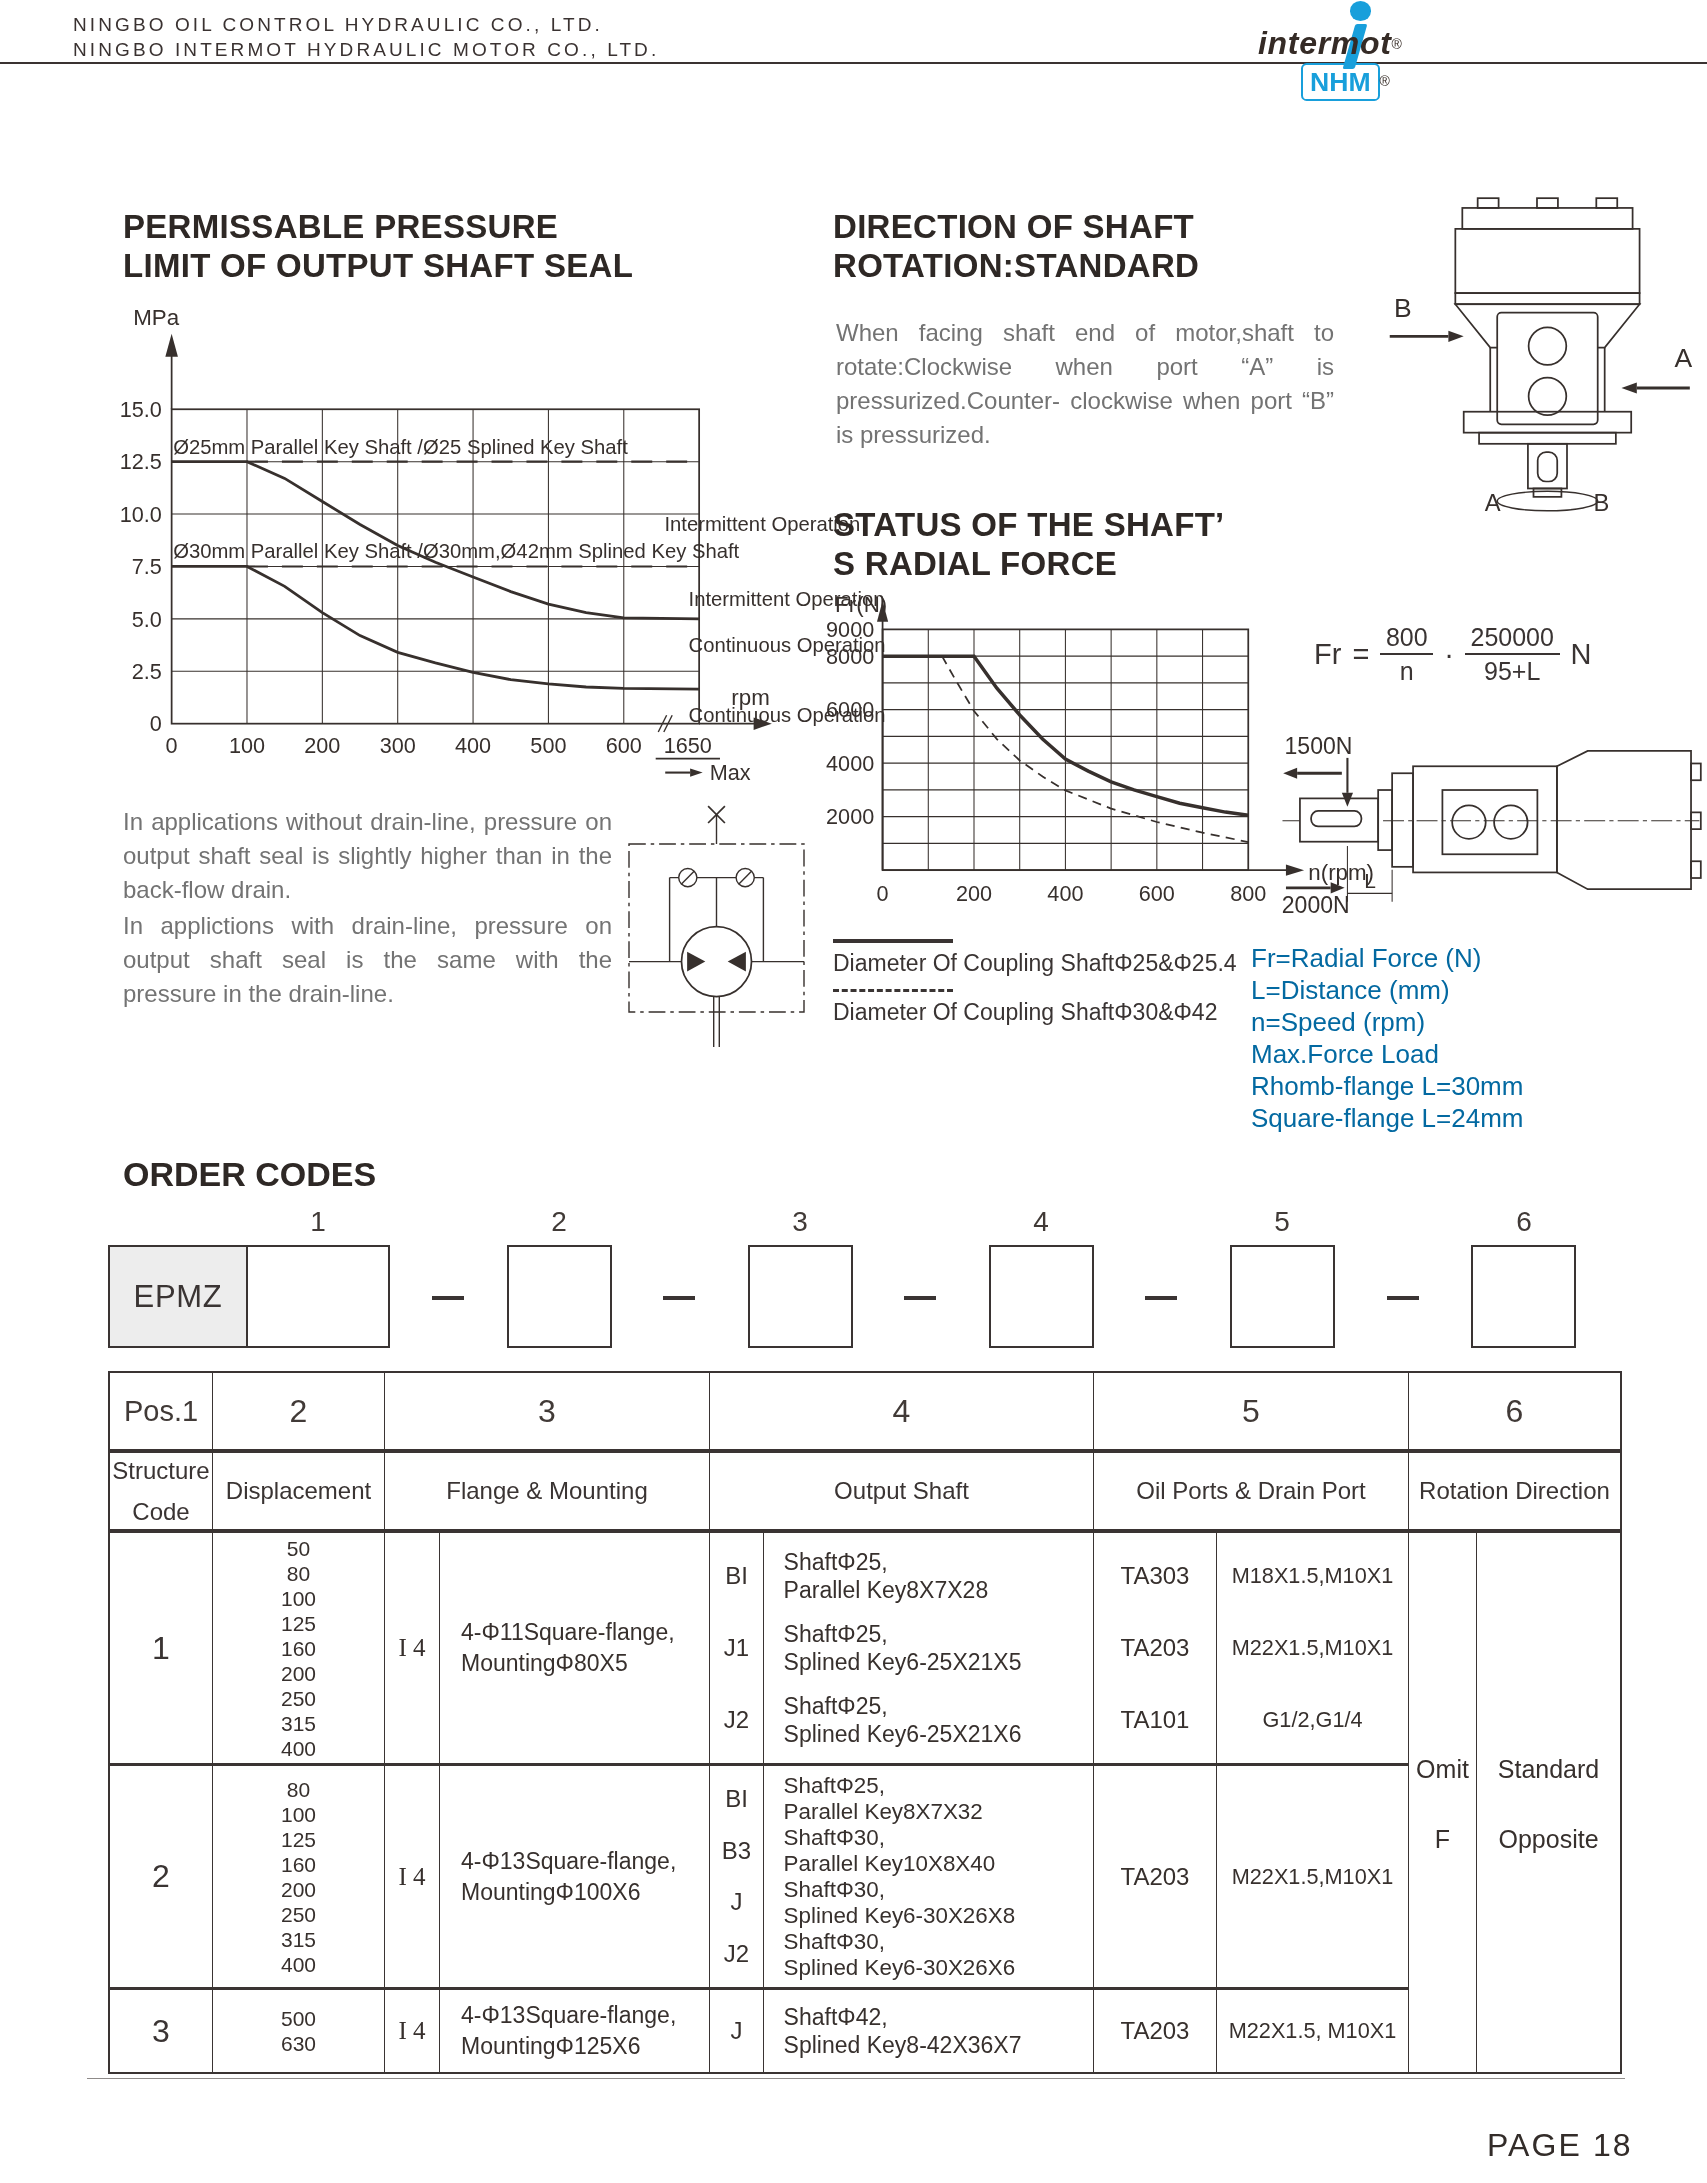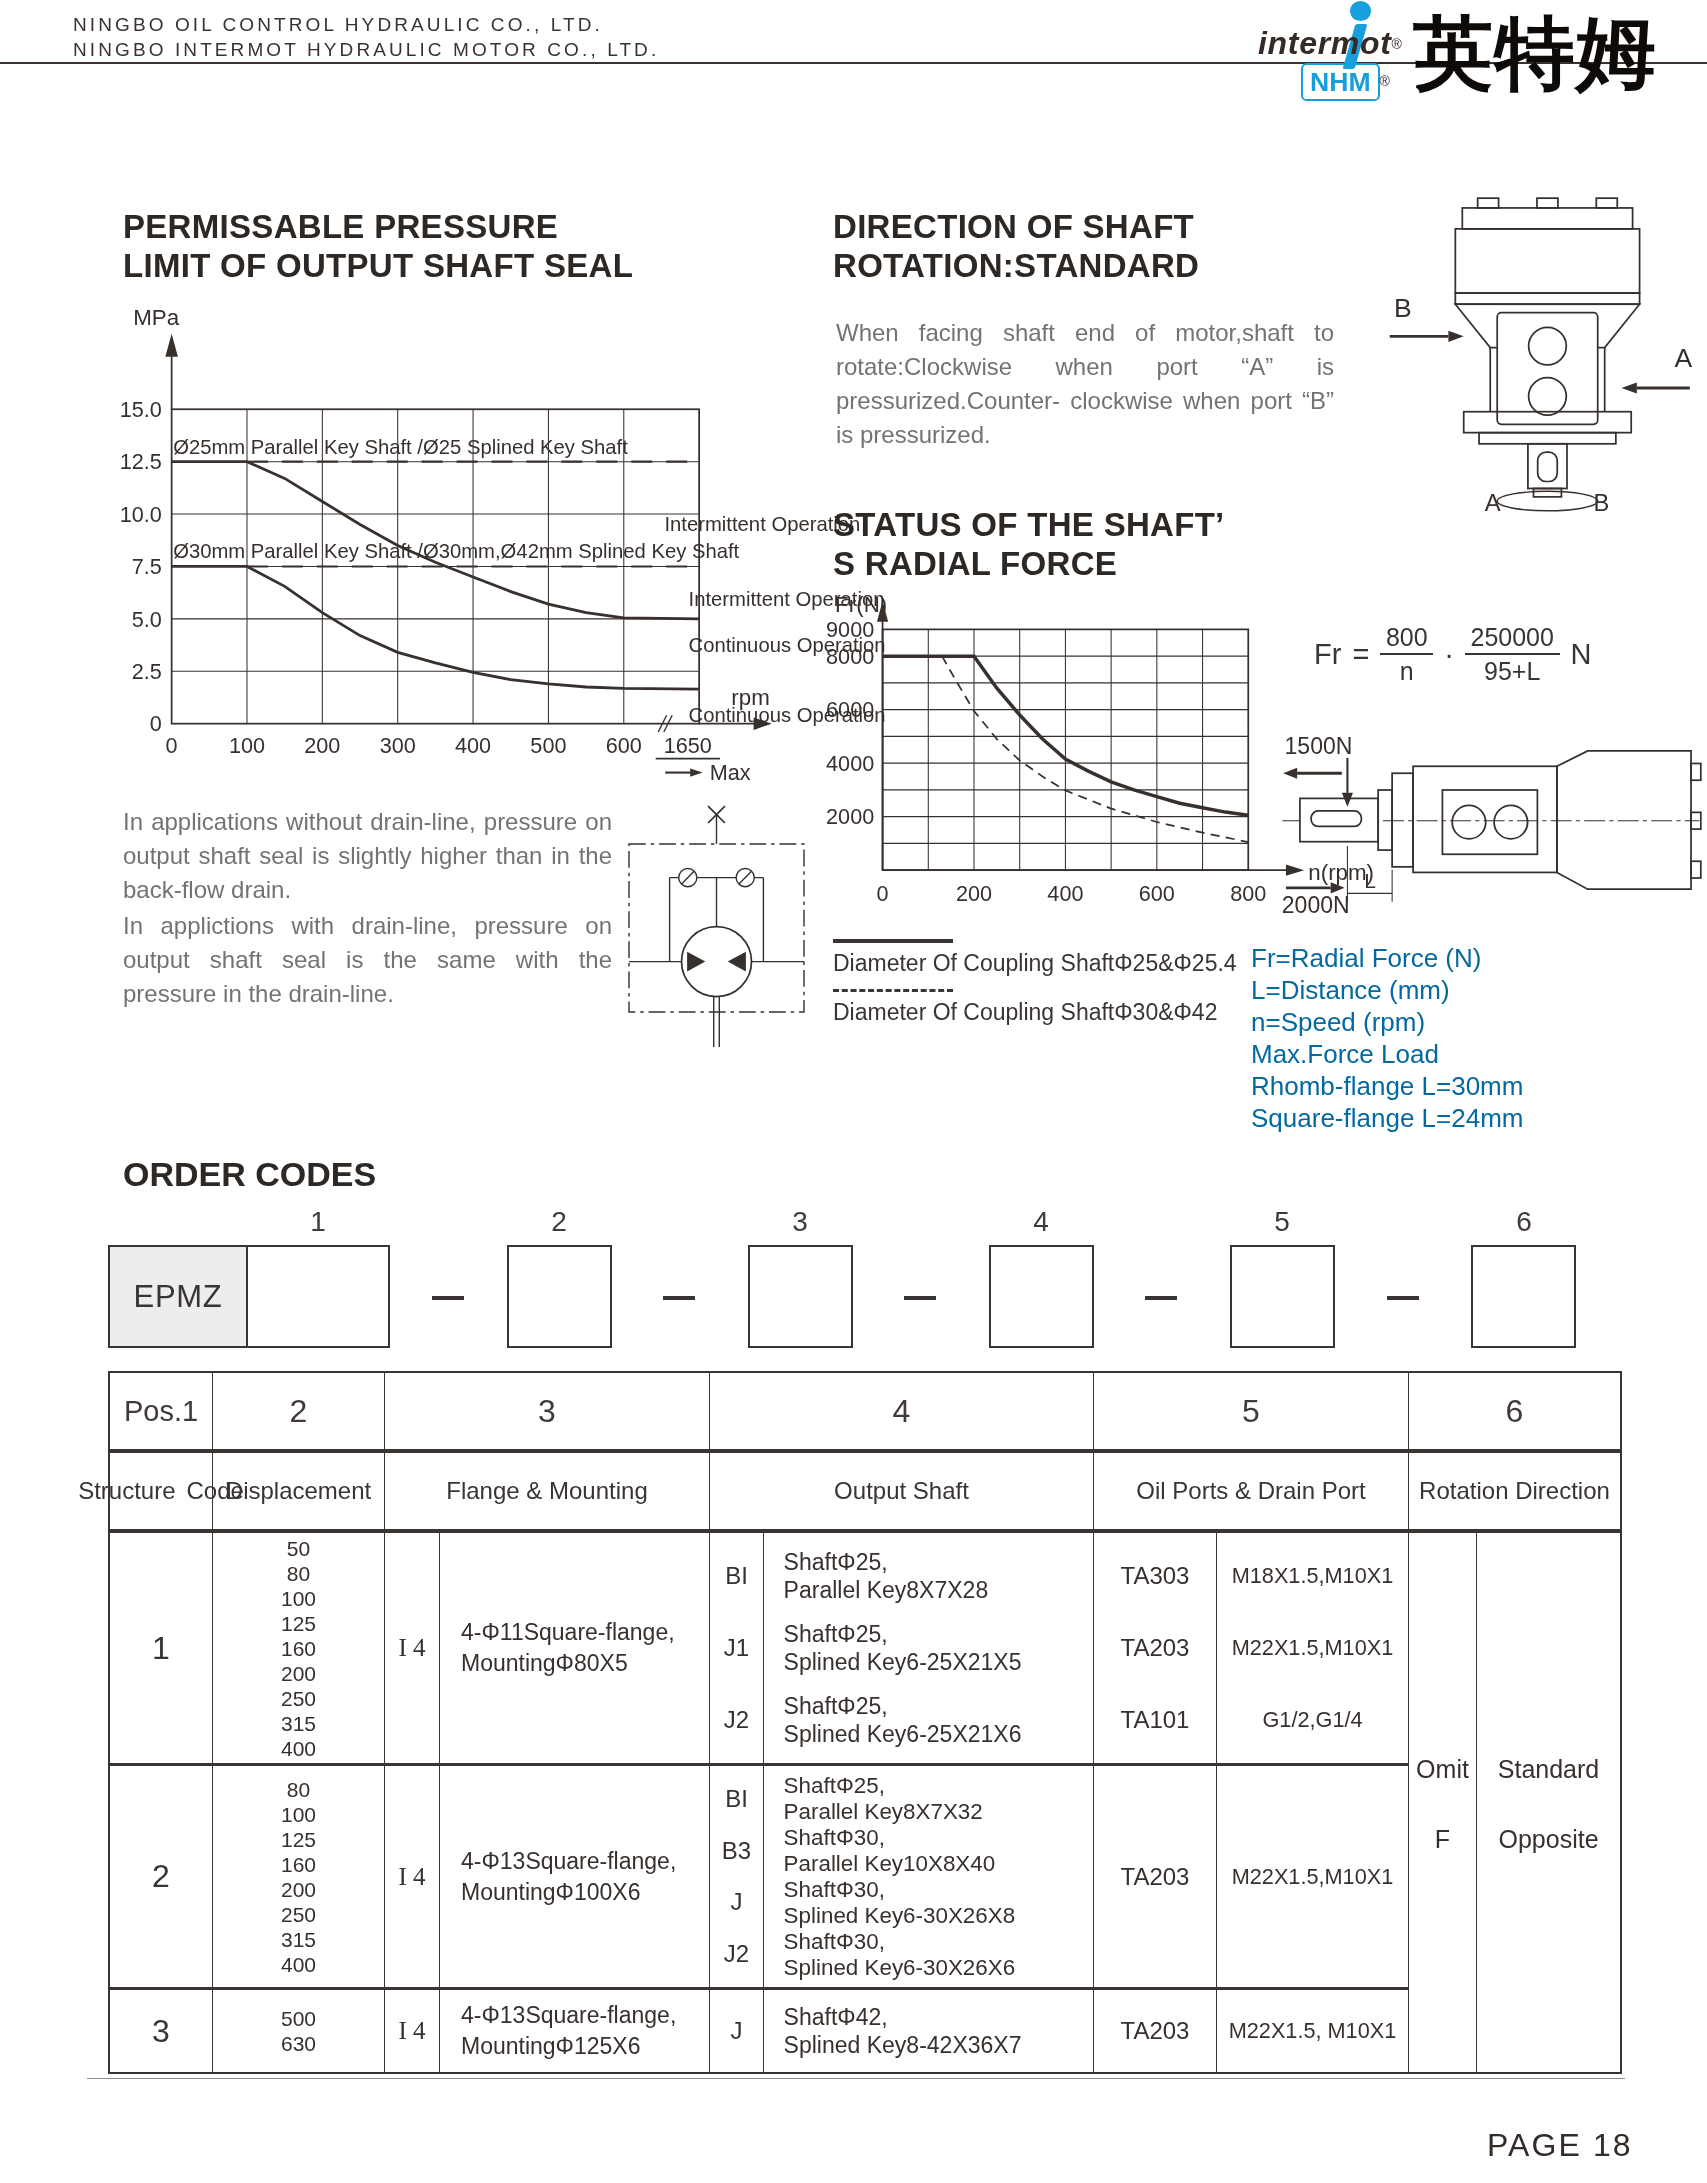--- a/index.html
+++ b/index.html
@@ -66,21 +66,20 @@
   <div class="abs company" style="left:73px;top:14px;">NINGBO OIL CONTROL HYDRAULIC CO., LTD.</div>
   <div class="abs company" style="left:73px;top:39px;">NINGBO INTERMOT HYDRAULIC MOTOR CO., LTD.</div>
   <div class="abs hrule"></div>
 
   <div class="abs" style="left:1258px;top:1.4px;width:182px;height:105px;">
     <div class="abs logo-i-dot" style="left:92px;top:0px;"></div>
     <div class="abs logo-i-stem" style="left:91px;top:22.4px;"></div>
     <div class="abs" style="left:0px;top:24px;"><span class="logo-word">intermot</span><span class="logo-reg">®</span></div>
     <div class="abs" style="left:43px;top:62px;"><span class="logo-badge">NHM</span><span class="logo-reg">®</span></div>
   </div>
-  <div class="abs logo-cn" style="left:1413px;top:1.4px;">英特姆</div>
 
   <div class="abs sec-title" style="left:123px;top:208px;">
     <div>PERMISSABLE PRESSURE</div>
     <div>LIMIT OF OUTPUT SHAFT SEAL</div>
   </div>
 
   <svg id="chart-seal" class="abs" style="left:98px;top:280px;" width="818" height="531" viewBox="0 0 1170 760">
       <line x1="212.85714285714286" y1="185" x2="212.85714285714286" y2="635" stroke="#37302d" stroke-width="1.5"></line>
       <line x1="320.7142857142857" y1="185" x2="320.7142857142857" y2="635" stroke="#37302d" stroke-width="1.5"></line>
       <line x1="428.57142857142856" y1="185" x2="428.57142857142856" y2="635" stroke="#37302d" stroke-width="1.5"></line>
@@ -321,21 +320,21 @@
 
   <div class="abs ordertable" style="left:108px;top:1371px;">
 
     <div class="cell br hb poshead" style="grid-column:1;grid-row:1;">Pos.1</div>
     <div class="cell br hb poshead" style="grid-column:2;grid-row:1;font-size:32px;">2</div>
     <div class="cell br hb poshead" style="grid-column:3/5;grid-row:1;font-size:32px;">3</div>
     <div class="cell br hb poshead" style="grid-column:5/7;grid-row:1;font-size:32px;">4</div>
     <div class="cell br hb poshead" style="grid-column:7/9;grid-row:1;font-size:32px;">5</div>
     <div class="cell hb poshead" style="grid-column:9/11;grid-row:1;font-size:32px;">6</div>
 
-    <div class="cell br hb colhead" style="grid-column:1;grid-row:2;flex-direction:row;gap:11px;">
+    <div class="cell br hb colhead" style="grid-column:1;grid-row:2;flex-direction:column;gap:11px;">
       <div>Structure</div>
       <div>Code</div>
     </div>
     <div class="cell br hb colhead" style="grid-column:2;grid-row:2;">Displacement</div>
     <div class="cell br hb colhead" style="grid-column:3/5;grid-row:2;">Flange &amp; Mounting</div>
     <div class="cell br hb colhead" style="grid-column:5/7;grid-row:2;">Output Shaft</div>
     <div class="cell br hb colhead" style="grid-column:7/9;grid-row:2;">Oil Ports &amp; Drain Port</div>
     <div class="cell hb colhead" style="grid-column:9/11;grid-row:2;">Rotation Direction</div>
 
     <div class="cell br rb bigcode" style="grid-column:1;grid-row:3;">1</div>

